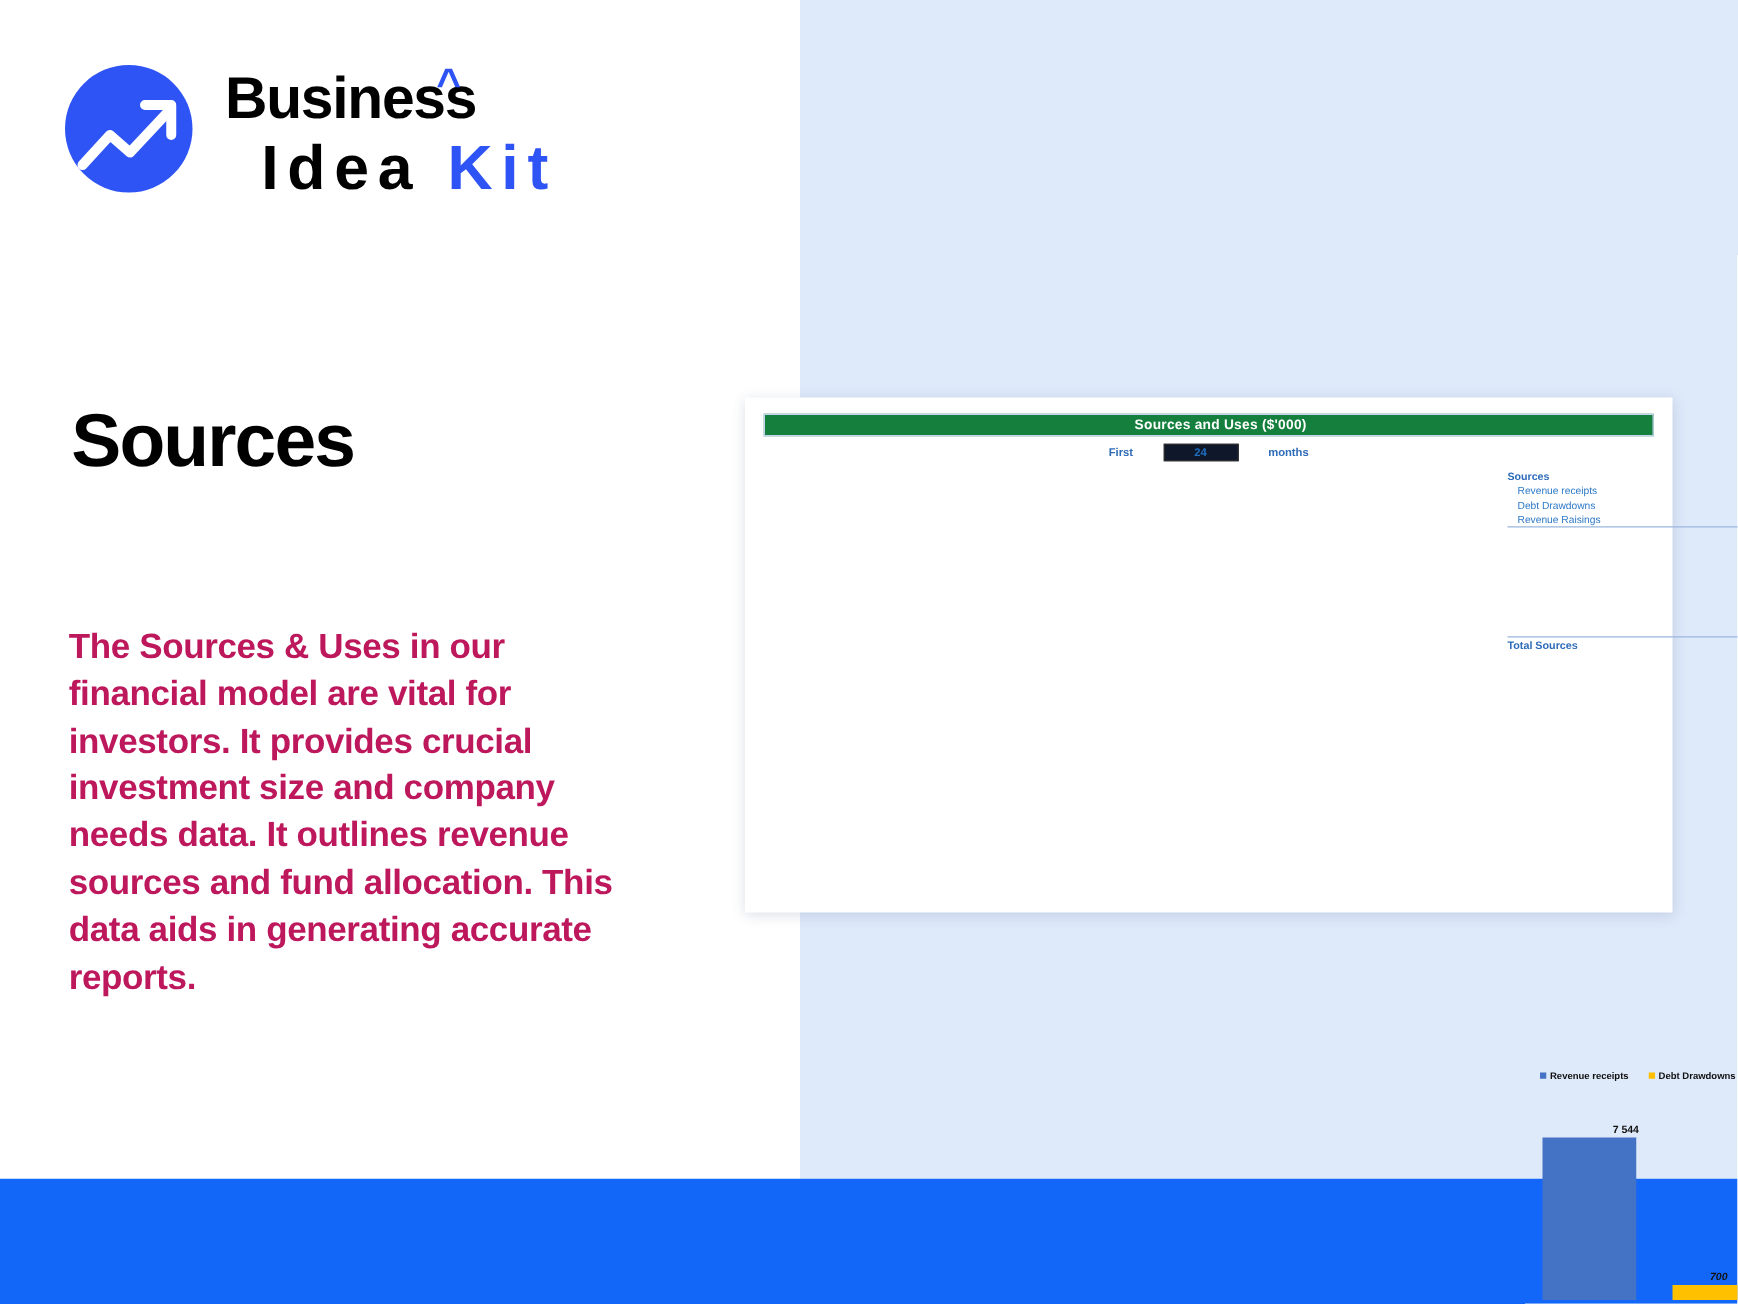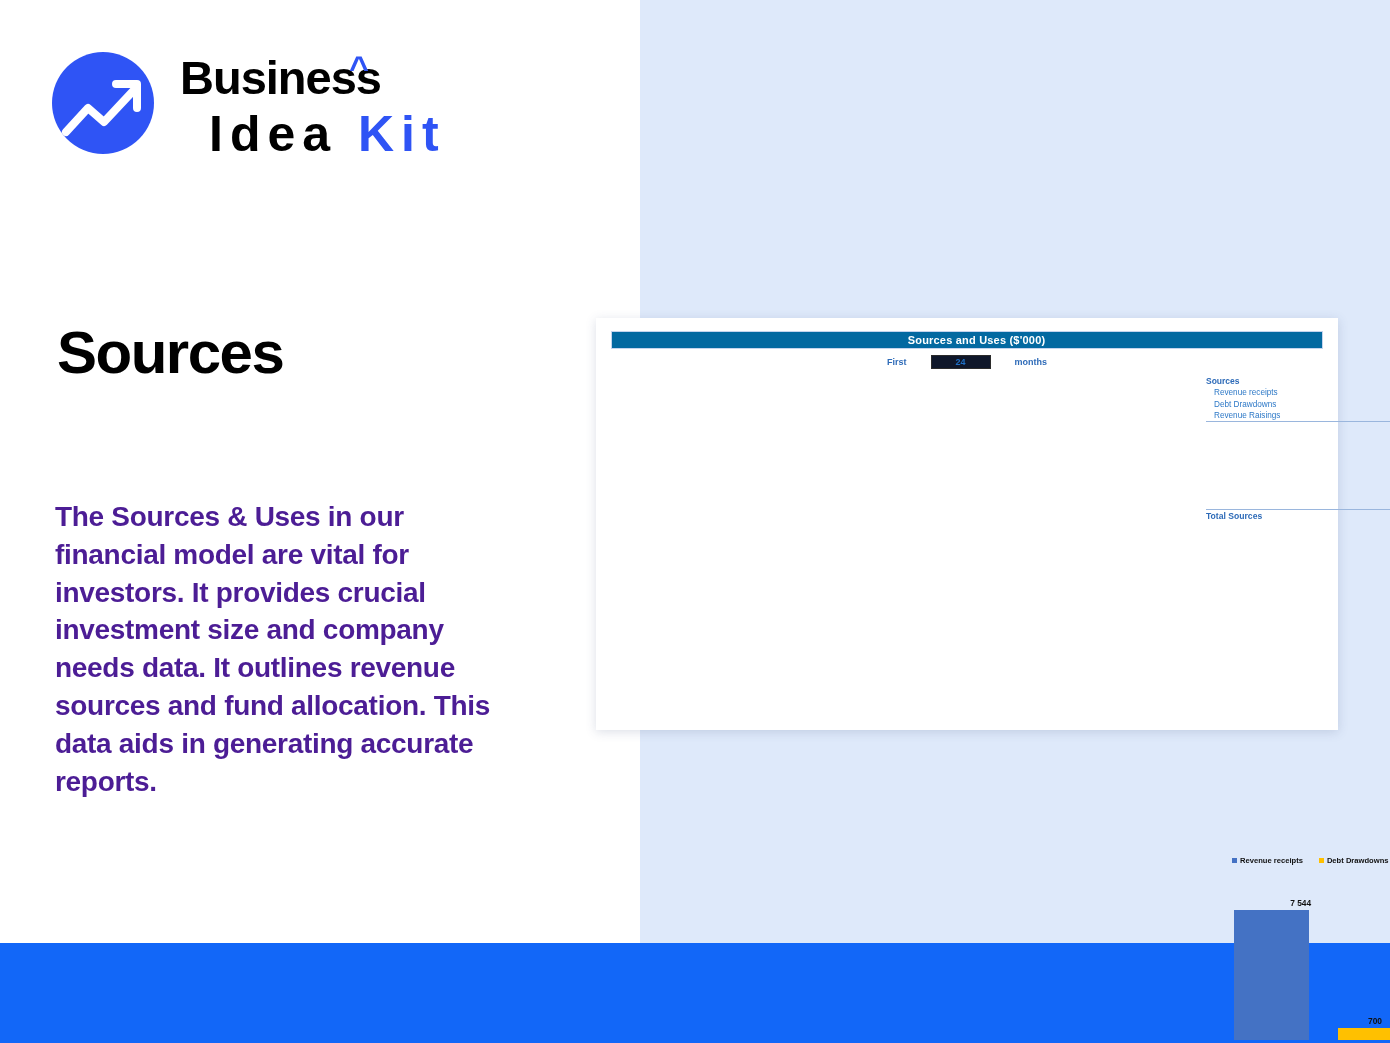--- a/index.html
+++ b/index.html
@@ -45,33 +45,33 @@
   #logo-word2 .kit { color:#2f54f5; }
 
   
   #page-title {
     position:absolute; left:57px; top:318px; width:560px;
     font-size:60px; font-weight:bold; color:#000;
     line-height:1.16; letter-spacing:-1.5px;
   }
   #body-copy {
     position:absolute; left:55px; top:498px; width:450px;
-    font-size:28px; font-weight:bold; color:#4c1d95;
+    font-size:28px; font-weight:bold; color:#be185d;
     line-height:1.35; letter-spacing:-0.3px;
   }
 
   
   #screenshot-card {
     position:absolute; left:596px; top:318px; width:742px; height:412px;
     background:#ffffff;
     box-shadow:0 2px 10px rgba(60,80,120,0.18);
   }
   .sheet-title-bar {
     position:absolute; left:15px; top:13px; width:712px; height:18px;
-    background:#0369a1; border:1px solid #c5d4ee;
+    background:#15803d; border:1px solid #c5d4ee;
     color:#ffffff; font-size:11px; font-weight:bold;
     display:flex; align-items:center; justify-content:center;
     letter-spacing:.2px;
     padding-left:19px;
   }
   
   .months-row {
     position:absolute; left:0; top:36px; width:742px; height:16px;
     display:flex; align-items:center; justify-content:center; gap:24px;
   }
@@ -187,17 +187,17 @@
       </span>
     </div>
 
   <div id="sources-chart" class="chart">
       <div class="bar-wrap" style="left: 14.4667px; width: 74.4px; height: 160px;">
         <div class="bar" style="height: 129.579px; background: rgb(68, 114, 196);"></div>
         <div class="bar-label" style="bottom: 131.579px; margin-left: 29px;">7 544</div>
       </div>
       <div class="bar-wrap" style="left: 117.8px; width: 74.4px; height: 160px;">
         <div class="bar" style="height: 12.0235px; background: rgb(255, 192, 0);"></div>
-        <div class="bar-label" style="bottom: 14.0235px;">700</div>
+        <div class="bar-label" style="bottom: 14.0235px; font-style: italic;">700</div>
       </div>
     </div>
 
 </div>
 
 </body></html>

